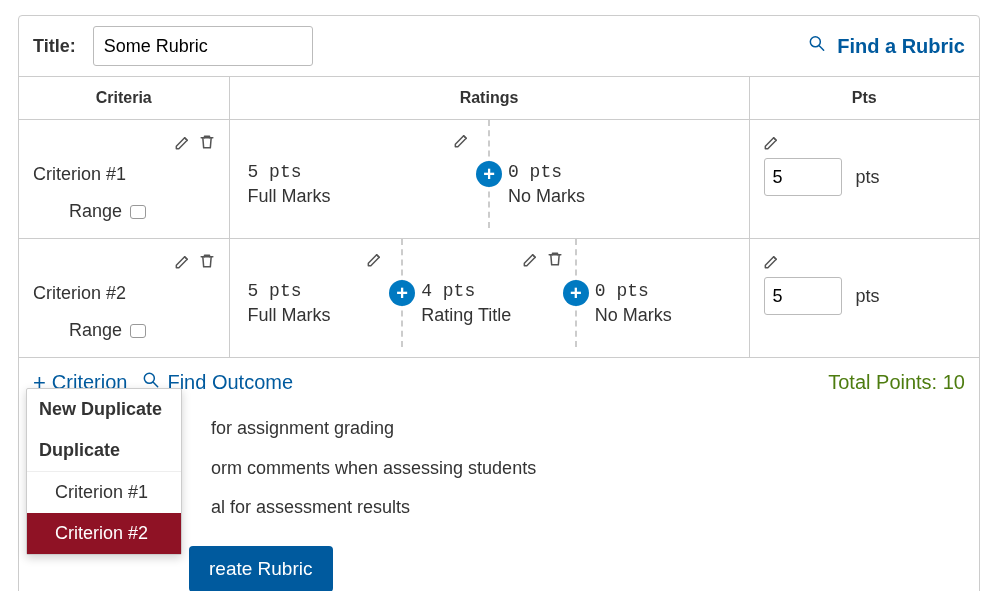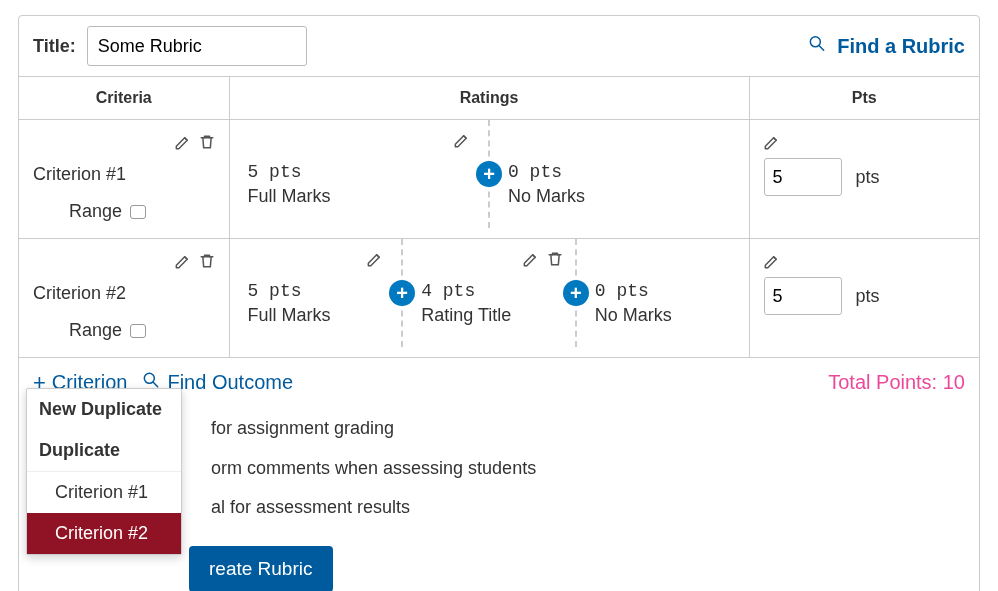--- a/index.html
+++ b/index.html
@@ -22,21 +22,21 @@
   }
   .title-row {
     display: flex;
     align-items: center;
     padding: 10px 14px;
     position: relative;
   }
   .title-label {
     font-weight: 700;
     font-size: 18px;
-    margin-right: 11px;
+    margin-right: 17px;
   }
   .title-input {
     width: 220px;
     height: 40px;
     font-size: 18px;
     padding: 4px 10px;
     border: 1px solid #bbb;
     border-radius: 3px;
   }
   .find-rubric {
@@ -207,21 +207,21 @@
   }
   .footer-links .link {
     display: inline-flex;
     align-items: center;
     gap: 6px;
     cursor: pointer;
   }
   .footer-links svg { width: 20px; height: 20px; stroke: #005A9E; }
   .total-points {
     font-size: 20px;
-    color: #ec4899;
+    color: #4d7c0f;
   }
   .footer-links .plus-glyph {
     font-size: 22px;
     font-weight: 400;
     line-height: 1;
   }
 
   .options {
     padding: 0 14px 14px;
     font-size: 18px;

